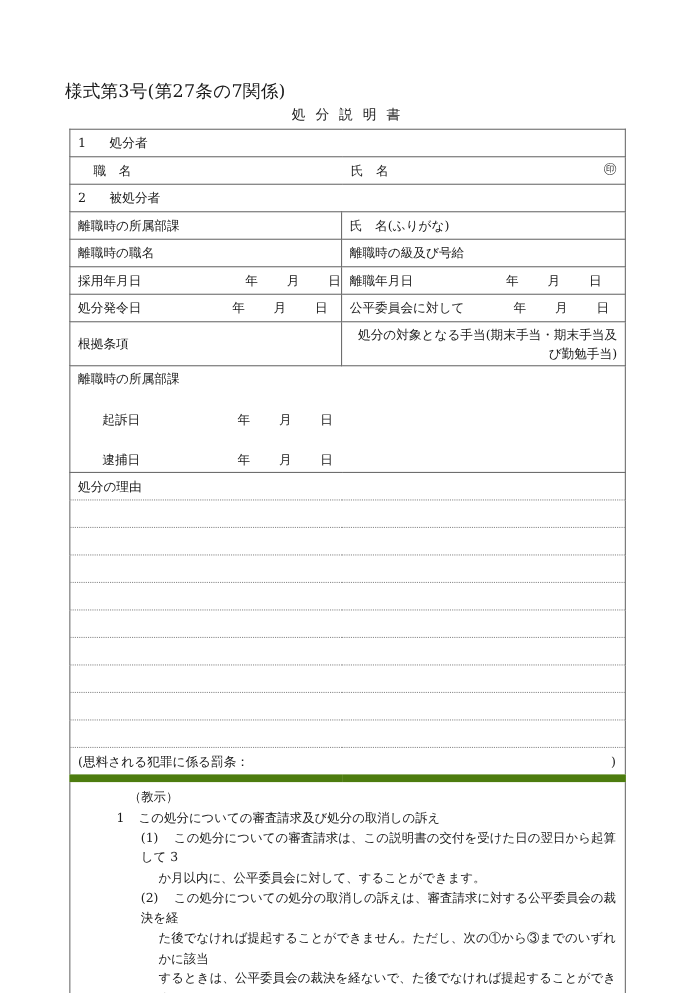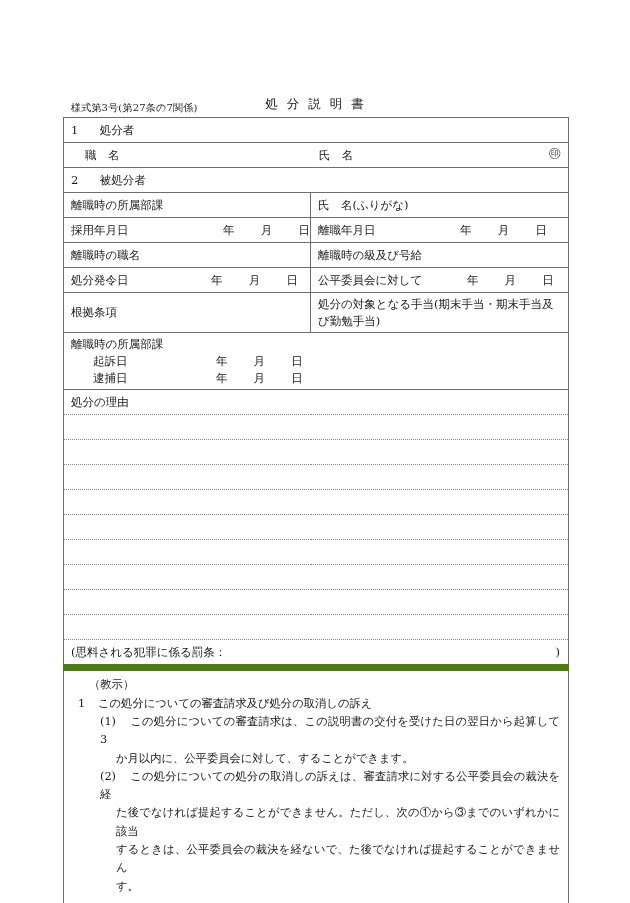--- a/index.html
+++ b/index.html
@@ -19,26 +19,25 @@
   .page {
     position: absolute;
     left: 0; top: 0;
     width: 630px;
     height: 903px;
   }
 
   
   .form-code {
     position: absolute;
-    left: 71px;
+    left: 59px;
     top: 73px;
-    font-size: 10px;
+    font-size: 16px;
     letter-spacing: 0.2px;
     white-space: nowrap;
-    margin-top: 28px;
   }
   .doc-title {
     position: absolute;
     left: 62px;
     top: 96px;
     width: 505px;
     text-align: center;
     font-size: 12.5px;
     letter-spacing: 9px;
     text-indent: 9px;
@@ -59,25 +58,25 @@
     border: 1px solid #6e6e6e;
     padding: 0;
     vertical-align: middle;
     height: 24px;
   }
   .cell {
     padding: 3px 7px 3px 7px;
     line-height: 1.45;
     white-space: nowrap;
   }
-  .cell.wrap { white-space: normal; }
+  .cell.wrap { white-space: normal; text-align: right; }
 
   .lbl { display: inline-block; }
   .indent1 { padding-left: 14px; }
-  .indent2 { padding-left: 22px; }
+  .indent2 { padding-left: 22px; margin-top: 20px; }
 
   
   .dates {
     display: inline-block;
     white-space: nowrap;
   }
   .dates span { display: inline-block; width: 34px; text-align: center; }
   .dates span:first-child { margin-left: 0; }
 
   .spacer-name { display: inline-block; width: 192px; }
@@ -105,20 +104,21 @@
     top: 3px;
   }
 
   
   .notice-cell { padding: 5px 8px 10px 8px; }
   .notice-cell .nl {
     font-size: 11.3px;
     line-height: 1.62;
     text-align: justify;
     text-justify: inter-character;
+    margin-left: 28px;
   }
   .n-kyoji { padding-left: 17px; }
   .n-1 { padding-left: 6px; text-indent: 0; }
   .n-1 .num { display: inline-block; width: 20px; }
   .n-par { padding-left: 28px; text-indent: -0px; }
   .n-par .num { display: inline-block; width: 30px; }
   .n-par-cont { padding-left: 44px; }
 
   .table-open-bottom > tbody > tr:last-child > td { border-bottom: none; }
 </style>
@@ -167,20 +167,29 @@
           </div>
         </td>
       </tr>
 
       <tr>
         <td>
             <div class="cell"><span>離職時の所属部課</span></div>
           </td>
         <td>
             <div class="cell"><span>氏　名(ふりがな)</span></div>
+          </td>
+      </tr>
+
+      <tr>
+        <td>
+            <div class="cell"><span>離職時の職名</span></div>
+          </td>
+        <td>
+            <div class="cell"><span>離職時の級及び号給</span></div>
           </td>
       </tr>
 
       <tr>
         <td>
           <div class="cell">
             <span class="lbl">採用年月日</span>
             <span class="dates">
               <span style="width:76px"></span>
               <span>年</span>
@@ -193,29 +202,20 @@
           <div class="cell">
             <span class="lbl">離職年月日</span>
             <span class="dates">
               <span style="width:66px"></span>
               <span>年</span>
               <span>月</span>
               <span>日</span>
             </span>
           </div>
         </td>
-      </tr>
-
-      <tr>
-        <td>
-            <div class="cell"><span>離職時の職名</span></div>
-          </td>
-        <td>
-            <div class="cell"><span>離職時の級及び号給</span></div>
-          </td>
       </tr>
 
 
       <tr>
         <td>
           <div class="cell">
             <span class="lbl">処分発令日</span>
             <span class="dates">
               <span style="width:64px"></span>
               <span>年</span>

